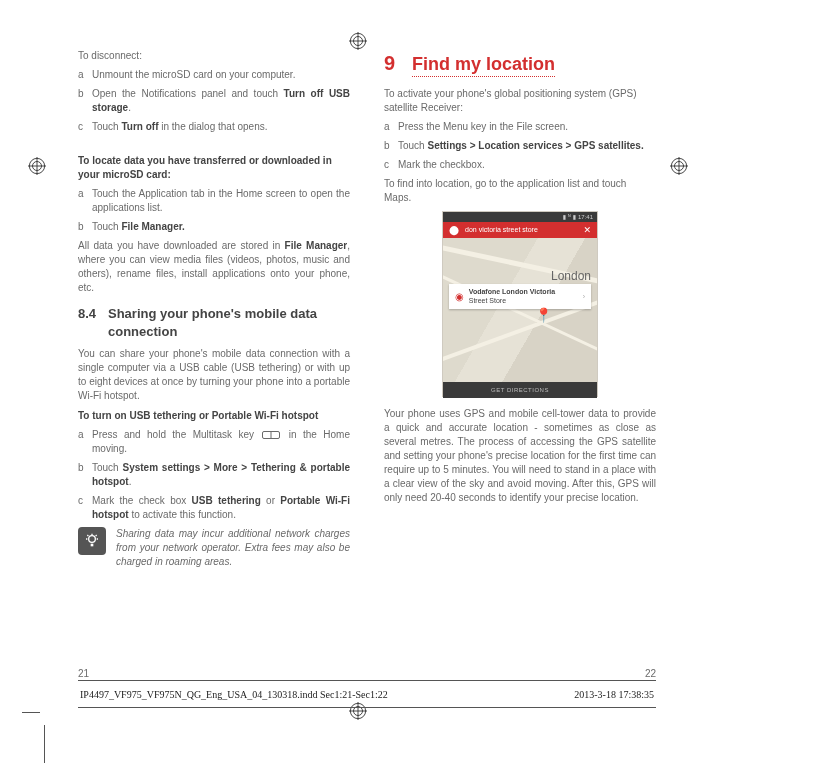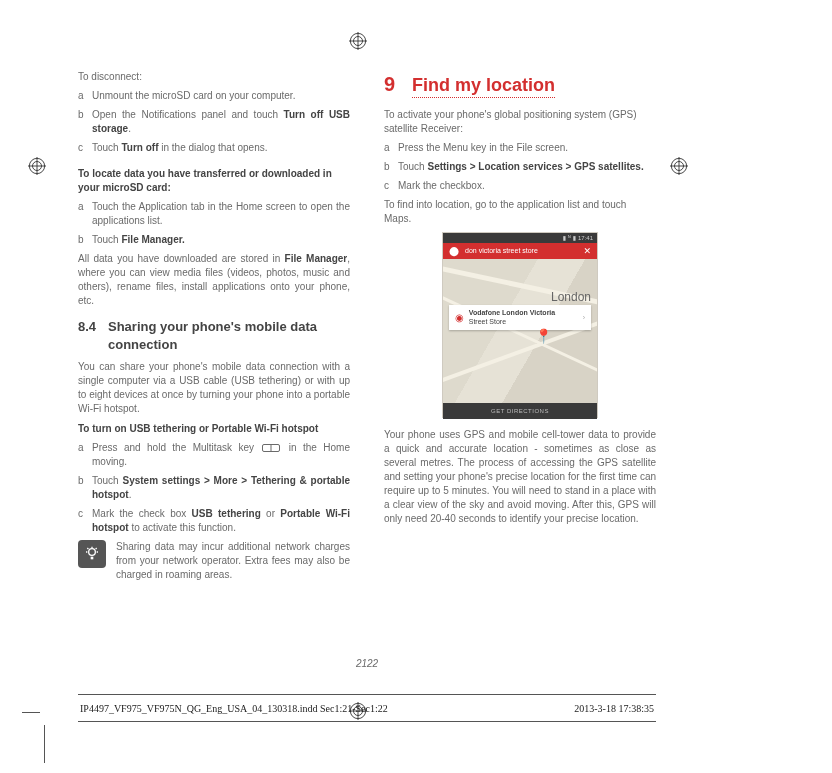--- a/index.html
+++ b/index.html
@@ -8,21 +8,21 @@
     background: #fff;
     width: 832px;
     height: 773px;
     position: relative;
     overflow: hidden;
   }
   .page {
     position: relative;
     width: 716px;
     height: 773px;
-    padding: 70px 60px 0 78px;
+    padding: 49px 60px 0 78px;
   }
   .printers-mark {
     position: absolute;
     width: 18px; height: 18px;
   }
   .printers-mark svg { width: 100%; height: 100%; }
   .pm-top { top: 32px; left: 50%; transform: translateX(-50%); }
   .pm-left { top: 50%; left: 28px; transform: translateY(-230px); }
   .pm-right { top: 50%; right: 28px; transform: translateY(-230px); }
   .pm-bottom { left: 50%; top: 702px; transform: translateX(-50%); }
@@ -51,21 +51,21 @@
   .sect-head .txt { flex:1; }
   .chapter {
     color:#d32f2f; font-weight:bold; font-size:18px;
     display:flex; align-items:baseline; margin-bottom:10px;
   }
   .chapter .num { width:28px; font-size:20px; }
   .chapter .txt { }
   .chapter-underline { text-decoration: none; border-bottom: 1px dotted #d32f2f; padding-bottom:2px; line-height:1.4; }
   .jtext { text-align: justify; }
 
-  .note-row { display:flex; gap:10px; margin-top:4px; }
+  .note-row { display:flex; gap:10px; margin-top:4px;font-style:italic; }
   .note-icon {
     width:28px; height:28px; background:#555; border-radius:4px;
     display:flex; align-items:center; justify-content:center; flex-shrink:0;
     color:#fff; font-size:14px;
   }
   .note-text { flex:1; text-align:justify; }
 
   .multitask-icon {
     display:inline-block; width:18px; height:8px;
     border:1.2px solid #6a6a6a; border-radius:2px;
@@ -121,27 +121,27 @@
   .map-pin-marker {
     position:absolute; left:60%; top:68px; color:#d32f2f; font-size:14px;
   }
   .map-bottombar {
     height:16px; background:#3a3a3a; color:#bbb;
     display:flex; align-items:center; justify-content:center;
     font-size:6px; letter-spacing:0.5px;
   }
 
   .page-numbers {
-    position:absolute; bottom:104px; left:78px; right:60px;
-    display:flex; justify-content:center;
-    font-size:10px; color:#6a6a6a;font-style:italic;
+    position:absolute; bottom:94px; left:78px; right:60px;
+    display:flex; justify-content:space-between;
+    font-size:10px; color:#6a6a6a;
   }
 
   .footer-line {
-    position:absolute; bottom:51px; left:78px; right:60px;
+    position:absolute; bottom:65px; left:78px; right:60px;
     border-top:1px solid #555; height:28px;
     border-bottom:1px solid #555;
     display:flex; justify-content:space-between; align-items:center;
     font-size:10px; color:#222; padding:0 2px;
     font-family: "Times New Roman", serif;
   }
 </style>
 </head>
 <body>
 
@@ -195,21 +195,21 @@
           <span>Open the Notifications panel and touch </span><span class="semi">Turn off USB storage</span><span>.</span>
         </span>
       </div>
       <div class="li">
         <span class="letter">c</span>
         <span class="txt">
           <span>Touch </span><span class="semi">Turn off</span><span> in the dialog that opens.</span>
         </span>
       </div>
 
-      <p class="bold-dark" style="margin-top:12px">To locate data you have transferred or downloaded in your microSD card:</p>
+      <p class="bold-dark" style="margin-top:20px">To locate data you have transferred or downloaded in your microSD card:</p>
 
       <div class="li">
         <span class="letter">a</span>
         <span class="txt">Touch the Application tab in the Home screen to open the applications list.</span>
       </div>
       <div class="li">
         <span class="letter">b</span>
         <span class="txt">
           <span>Touch </span><span class="semi">File Manager.</span>
         </span>

